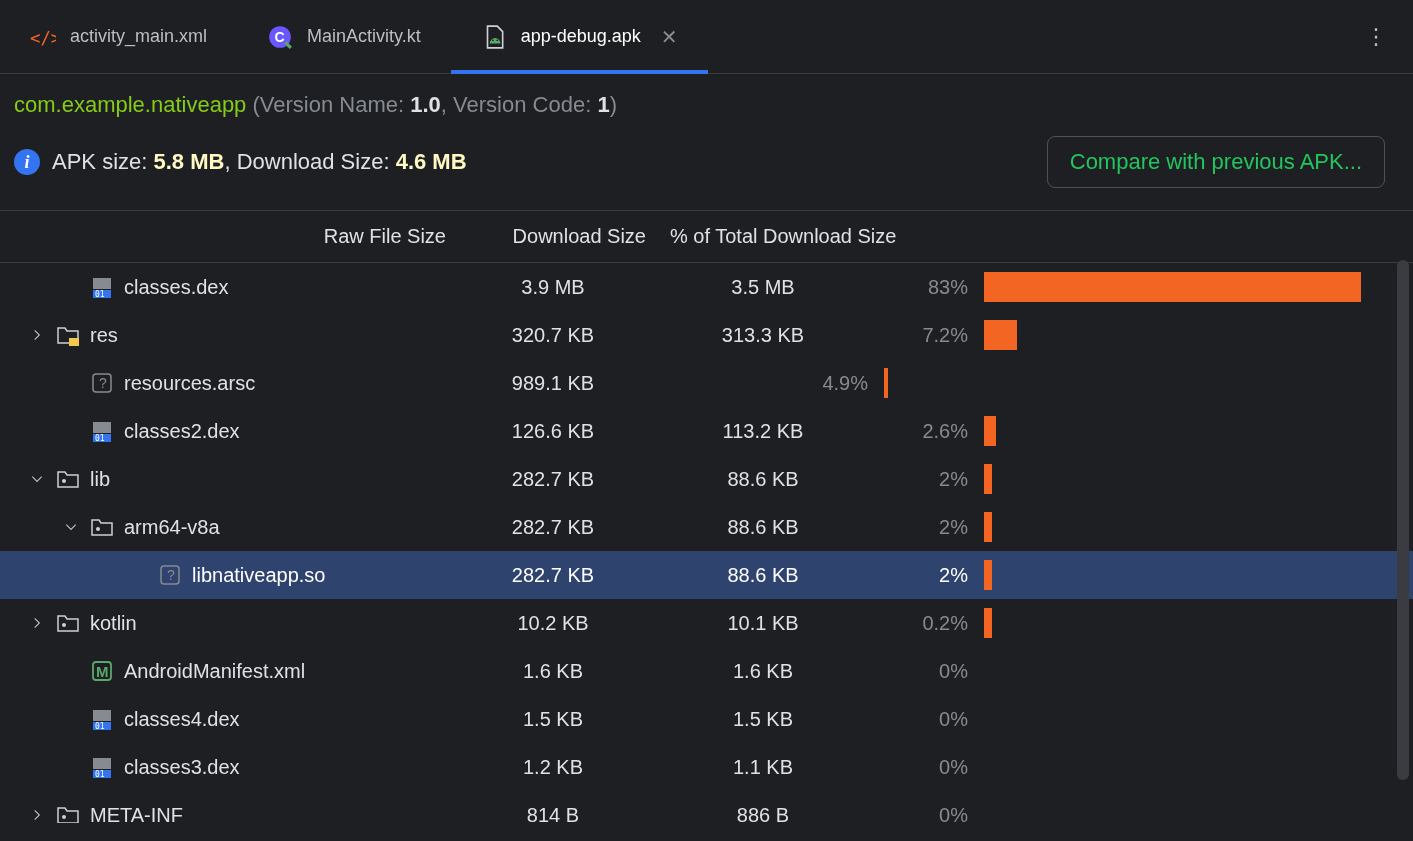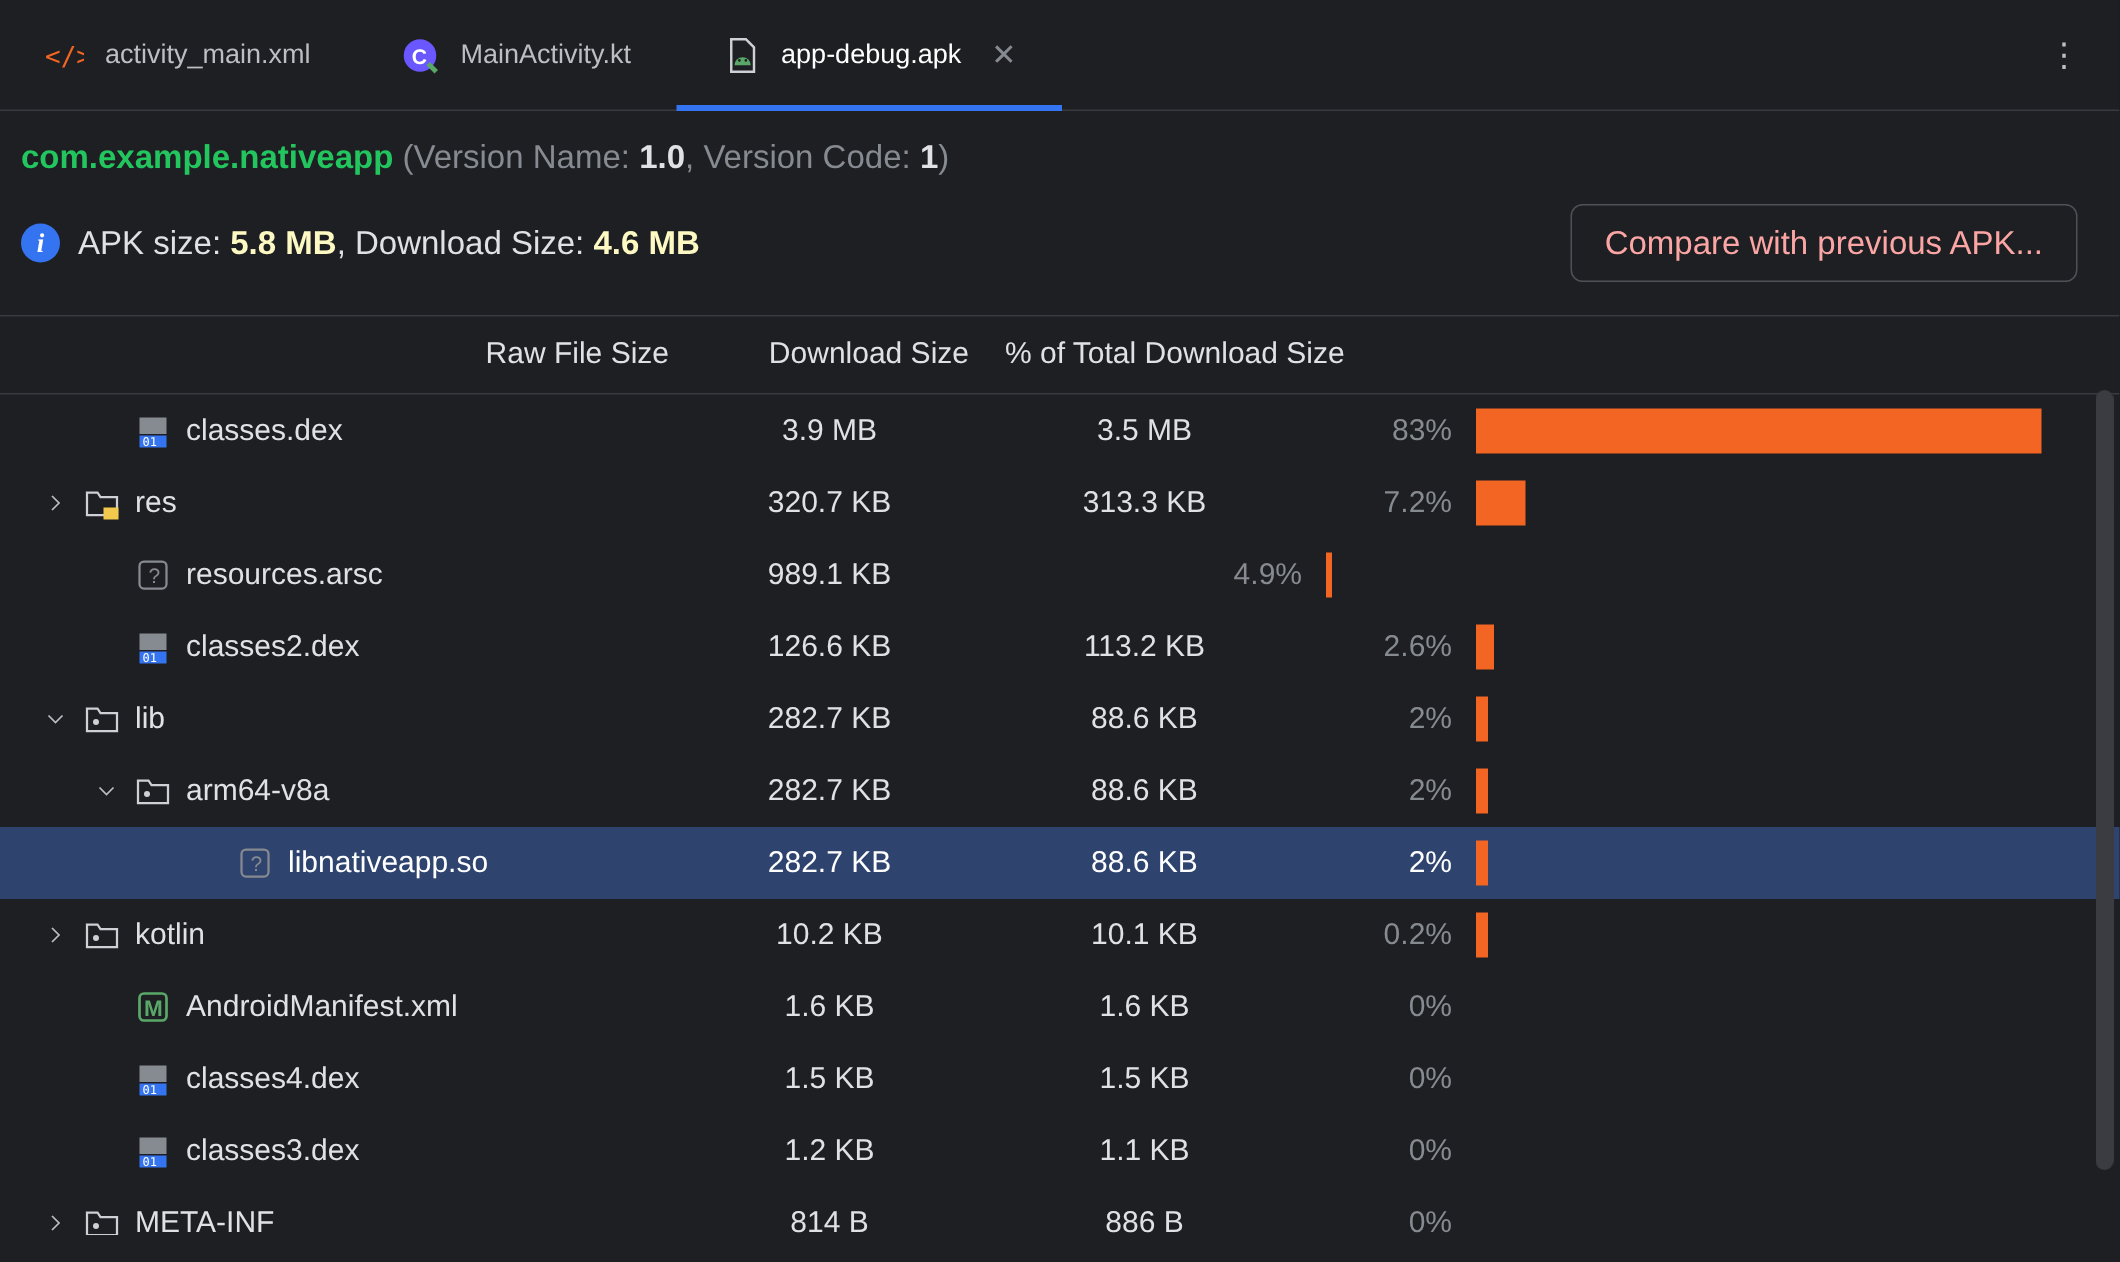--- a/index.html
+++ b/index.html
@@ -37,21 +37,21 @@
       left:0; right:0; bottom:-1px;
       height:4px;
       background:#3574f0;
     }
     .tab .close { color:#868a91; font-size:20px; margin-left:6px; }
     .tab-icon { width:26px; height:26px; display:inline-flex; align-items:center; justify-content:center; }
     .spacer { flex:1; }
     .overflow-menu { padding:0 24px; color:#bcbec4; font-size:22px; letter-spacing:2px; }
     
     .pkg-line { padding: 18px 14px 10px; font-size:22px; }
-    .pkg-name { color:#22c55e; font-weight:700; }
+    .pkg-name { color:#84cc16; font-weight:400; }
     .pkg-meta { color:#868a91; font-weight:400; }
     .pkg-meta b { color:#dfe1e5; }
     .size-row {
       display:flex; align-items:center; gap:12px;
       padding: 8px 14px 22px;
       font-size:22px;
     }
     .info-icon {
       width:26px; height:26px; border-radius:50%;
       background:#3574f0; color:#fff;
@@ -59,21 +59,21 @@
       font-family: Georgia, serif; font-style:italic; font-weight:bold;
       font-size:18px;
     }
     .size-row b { color:#fef9c3; }
     .compare-btn {
       margin-left:auto; margin-right:14px;
       padding:12px 22px;
       border:1px solid #4e5157;
       border-radius:8px;
       background:transparent;
-      color:#fca5a5;
+      color:#22c55e;
       font-size:22px;
       cursor:pointer;
       text-align:center;
     }
     
     .table-header {
       display:grid;
       grid-template-columns: 460px 200px 220px 200px 1fr 22px;
       align-items:center;
       padding: 14px 0;

